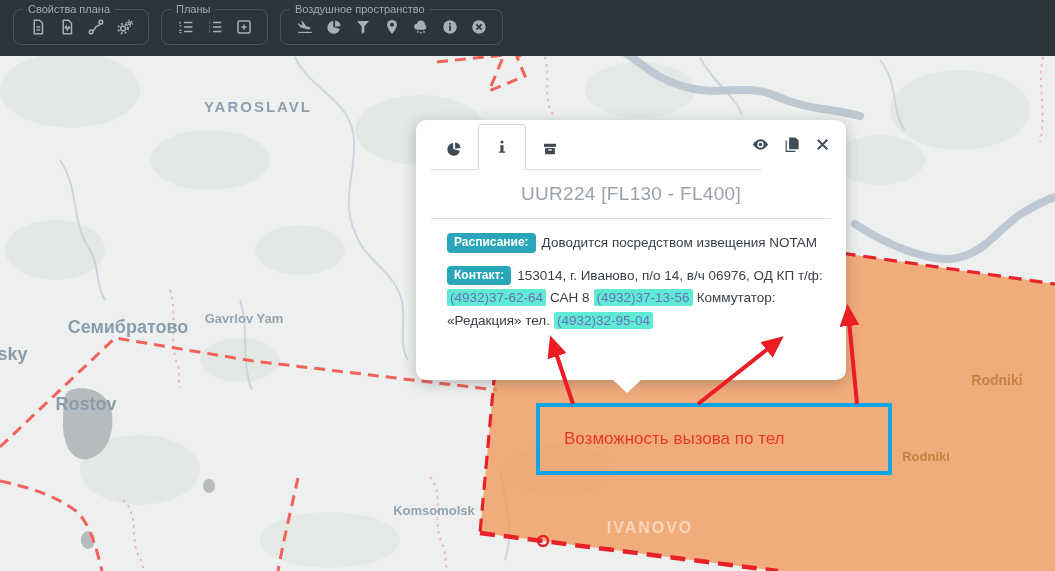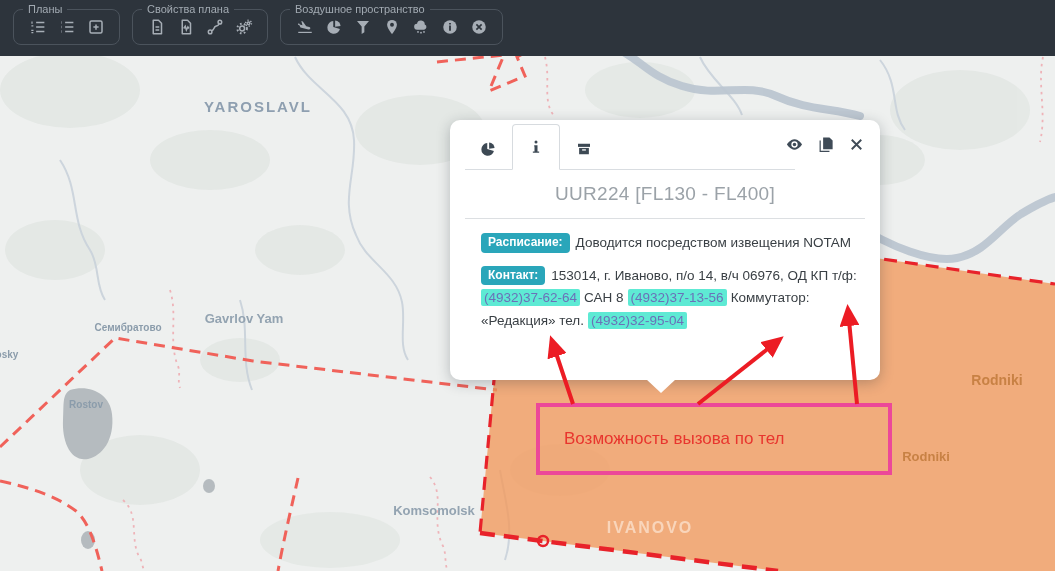--- a/index.html
+++ b/index.html
@@ -22,28 +22,28 @@
 
   
   .map-art,.zone-art,.arrows-art{position:absolute;left:0;top:0;width:1055px;height:571px;}
   .map-art{z-index:1;}
   .zone-art{z-index:10;}
   .labels-layer{position:absolute;inset:0;z-index:15;pointer-events:none;}
   .arrows-art{z-index:40;pointer-events:none;}
 
   .map-label{position:absolute;transform:translate(-50%,-50%);white-space:nowrap;font-weight:bold;text-align:center;}
   .lbl-major{font-size:15px;letter-spacing:2px;color:#8e9fb0;}
-  .lbl-town{font-size:10px;color:#8b9cab;}
+  .lbl-town{font-size:18px;color:#8b9cab;}
   .lbl-town-sm{font-size:13px;color:#93a3b1;}
   .lbl-major-orange{font-size:16px;letter-spacing:2px;color:rgba(255,248,238,0.55);}
   .lbl-town-orange{font-size:14px;color:rgba(185,115,50,0.75);}
   .lbl-town-orange-sm{font-size:13px;color:rgba(185,115,50,0.75);}
 
   
-  .popup{position:absolute;left:450px;top:120px;width:430px;height:260px;background:#fff;
+  .popup{position:absolute;left:416px;top:120px;width:430px;height:260px;background:#fff;
          border-radius:10px;box-shadow:0 3px 14px rgba(30,40,50,.28);z-index:30;}
   .popup-caret{position:absolute;left:196px;bottom:-13px;width:0;height:0;
                border-left:15px solid transparent;border-right:15px solid transparent;
                border-top:14px solid #fff;}
   .p-tabs{position:relative;height:50px;display:flex;align-items:flex-end;padding:0 14px;}
   .p-tabs::after{content:"";position:absolute;left:15px;right:85px;bottom:0;height:1px;
                  background:#d9dde1;z-index:1;}
   .p-tab{width:48px;height:42px;background:none;border:none;cursor:pointer;color:#3d4954;
          display:flex;align-items:center;justify-content:center;position:relative;z-index:0;}
   .p-tab.active{background:#fff;border:1px solid #d7dbdf;border-bottom:1px solid #fff;
@@ -57,21 +57,21 @@
   .p-divider{margin:13px 15px 0;border:none;border-top:1px solid #dcdfe2;}
   .p-rows{padding:13px 15px 0;}
   .p-row{margin-bottom:10px;font-size:13.5px;color:#393f44;line-height:1.68;margin-left:16px;}
   .p-badge{display:inline-block;background:#2aa6ba;color:#fff;font-weight:bold;font-size:12px;
            padding:2px 7px;border-radius:4px;margin-right:6px;line-height:1.3;vertical-align:1px;}
   .seg{margin-right:4px;}
   .seg-phone{background:#5eead4;color:#6a71b8;padding:1px 3px;border-radius:2px;}
 
   
   .annotation-box{position:absolute;left:536px;top:403px;width:324px;height:64px;z-index:25;
-                  border:4px solid #ec4899;display:flex;align-items:center;padding-left:24px;
+                  border:4px solid #0ea5e9;display:flex;align-items:center;padding-left:24px;
                   color:#e8352e;font-size:17px;background:transparent;}
 </style>
 </head>
 <body>
 
 <div id="app">
 
   <div style="position:absolute;inset:0;">
     <svg class="map-art" viewBox="0 0 1055 571">
       <g fill="#e3e7e4" opacity="0.85">
@@ -148,53 +148,20 @@
 
         <span class="map-label lbl-town-orange" style="left: 997px; top: 380px;">Rodniki</span>
 
         <span class="map-label lbl-town-orange-sm" style="left: 926px; top: 456px;">Rodniki</span>
 
     </div>
   </div>
 
   <div class="toolbar">
     <div class="tgroup">
-      <span class="tgroup-label">Планы</span>
-      <span style="display:flex;">
-
-          <button class="tbtn">
-            <span class="icon">
-              <svg viewBox="0 0 24 24" fill="none" stroke="currentColor" stroke-width="2">
-                <path d="M9.5 6h11M9.5 12h11M9.5 18h11"></path>
-                <path d="M4 4.5v3M3.2 10.5h2.6M3 16.5h3M3.2 19.5h2.6" stroke-width="1.6"></path>
-              </svg>
-            </span>
-          </button>
-
-          <button class="tbtn">
-            <span class="icon">
-              <svg viewBox="0 0 24 24" fill="none" stroke="currentColor" stroke-width="2">
-                <path d="M9.5 6h11M9.5 12h11M9.5 18h11"></path>
-                <path d="M4 6h.6M4 12h.6M4 18h.6" stroke-width="3.2"></path>
-              </svg>
-            </span>
-          </button>
-
-          <button class="tbtn">
-            <span class="icon">
-              <svg viewBox="0 0 24 24" fill="none" stroke="currentColor" stroke-width="2">
-                <rect x="4" y="4" width="16" height="16" rx="2"></rect>
-                <path d="M12 8.5v7M8.5 12h7"></path>
-              </svg>
-            </span>
-          </button>
-
-      </span>
-    </div>
-    <div class="tgroup">
       <span class="tgroup-label">Свойства плана</span>
       <span style="display:flex;">
 
           <button class="tbtn">
             <span class="icon">
               <svg viewBox="0 0 24 24" fill="none" stroke="currentColor" stroke-width="2">
                 <path d="M7 3h7l4 4v14H7z" stroke-linejoin="round"></path>
                 <path d="M10 12h5M10 16h5"></path>
               </svg>
             </span>
@@ -219,20 +186,53 @@
             </span>
           </button>
 
           <button class="tbtn">
             <span class="icon">
               <svg viewBox="0 0 24 24" fill="none" stroke="currentColor">
                 <circle cx="9.5" cy="14" r="3.2" stroke-width="2"></circle>
                 <circle cx="9.5" cy="14" r="6.4" stroke-width="2.6" stroke-dasharray="2.2 3.1"></circle>
                 <circle cx="18" cy="7" r="1.7" stroke-width="1.8"></circle>
                 <circle cx="18" cy="7" r="3.8" stroke-width="2.2" stroke-dasharray="1.6 2.4"></circle>
+              </svg>
+            </span>
+          </button>
+
+      </span>
+    </div>
+    <div class="tgroup">
+      <span class="tgroup-label">Планы</span>
+      <span style="display:flex;">
+
+          <button class="tbtn">
+            <span class="icon">
+              <svg viewBox="0 0 24 24" fill="none" stroke="currentColor" stroke-width="2">
+                <path d="M9.5 6h11M9.5 12h11M9.5 18h11"></path>
+                <path d="M4 4.5v3M3.2 10.5h2.6M3 16.5h3M3.2 19.5h2.6" stroke-width="1.6"></path>
+              </svg>
+            </span>
+          </button>
+
+          <button class="tbtn">
+            <span class="icon">
+              <svg viewBox="0 0 24 24" fill="none" stroke="currentColor" stroke-width="2">
+                <path d="M9.5 6h11M9.5 12h11M9.5 18h11"></path>
+                <path d="M4 6h.6M4 12h.6M4 18h.6" stroke-width="3.2"></path>
+              </svg>
+            </span>
+          </button>
+
+          <button class="tbtn">
+            <span class="icon">
+              <svg viewBox="0 0 24 24" fill="none" stroke="currentColor" stroke-width="2">
+                <rect x="4" y="4" width="16" height="16" rx="2"></rect>
+                <path d="M12 8.5v7M8.5 12h7"></path>
               </svg>
             </span>
           </button>
 
       </span>
     </div>
     <div class="tgroup">
       <span class="tgroup-label">Воздушное пространство</span>
       <span style="display:flex;">
 

